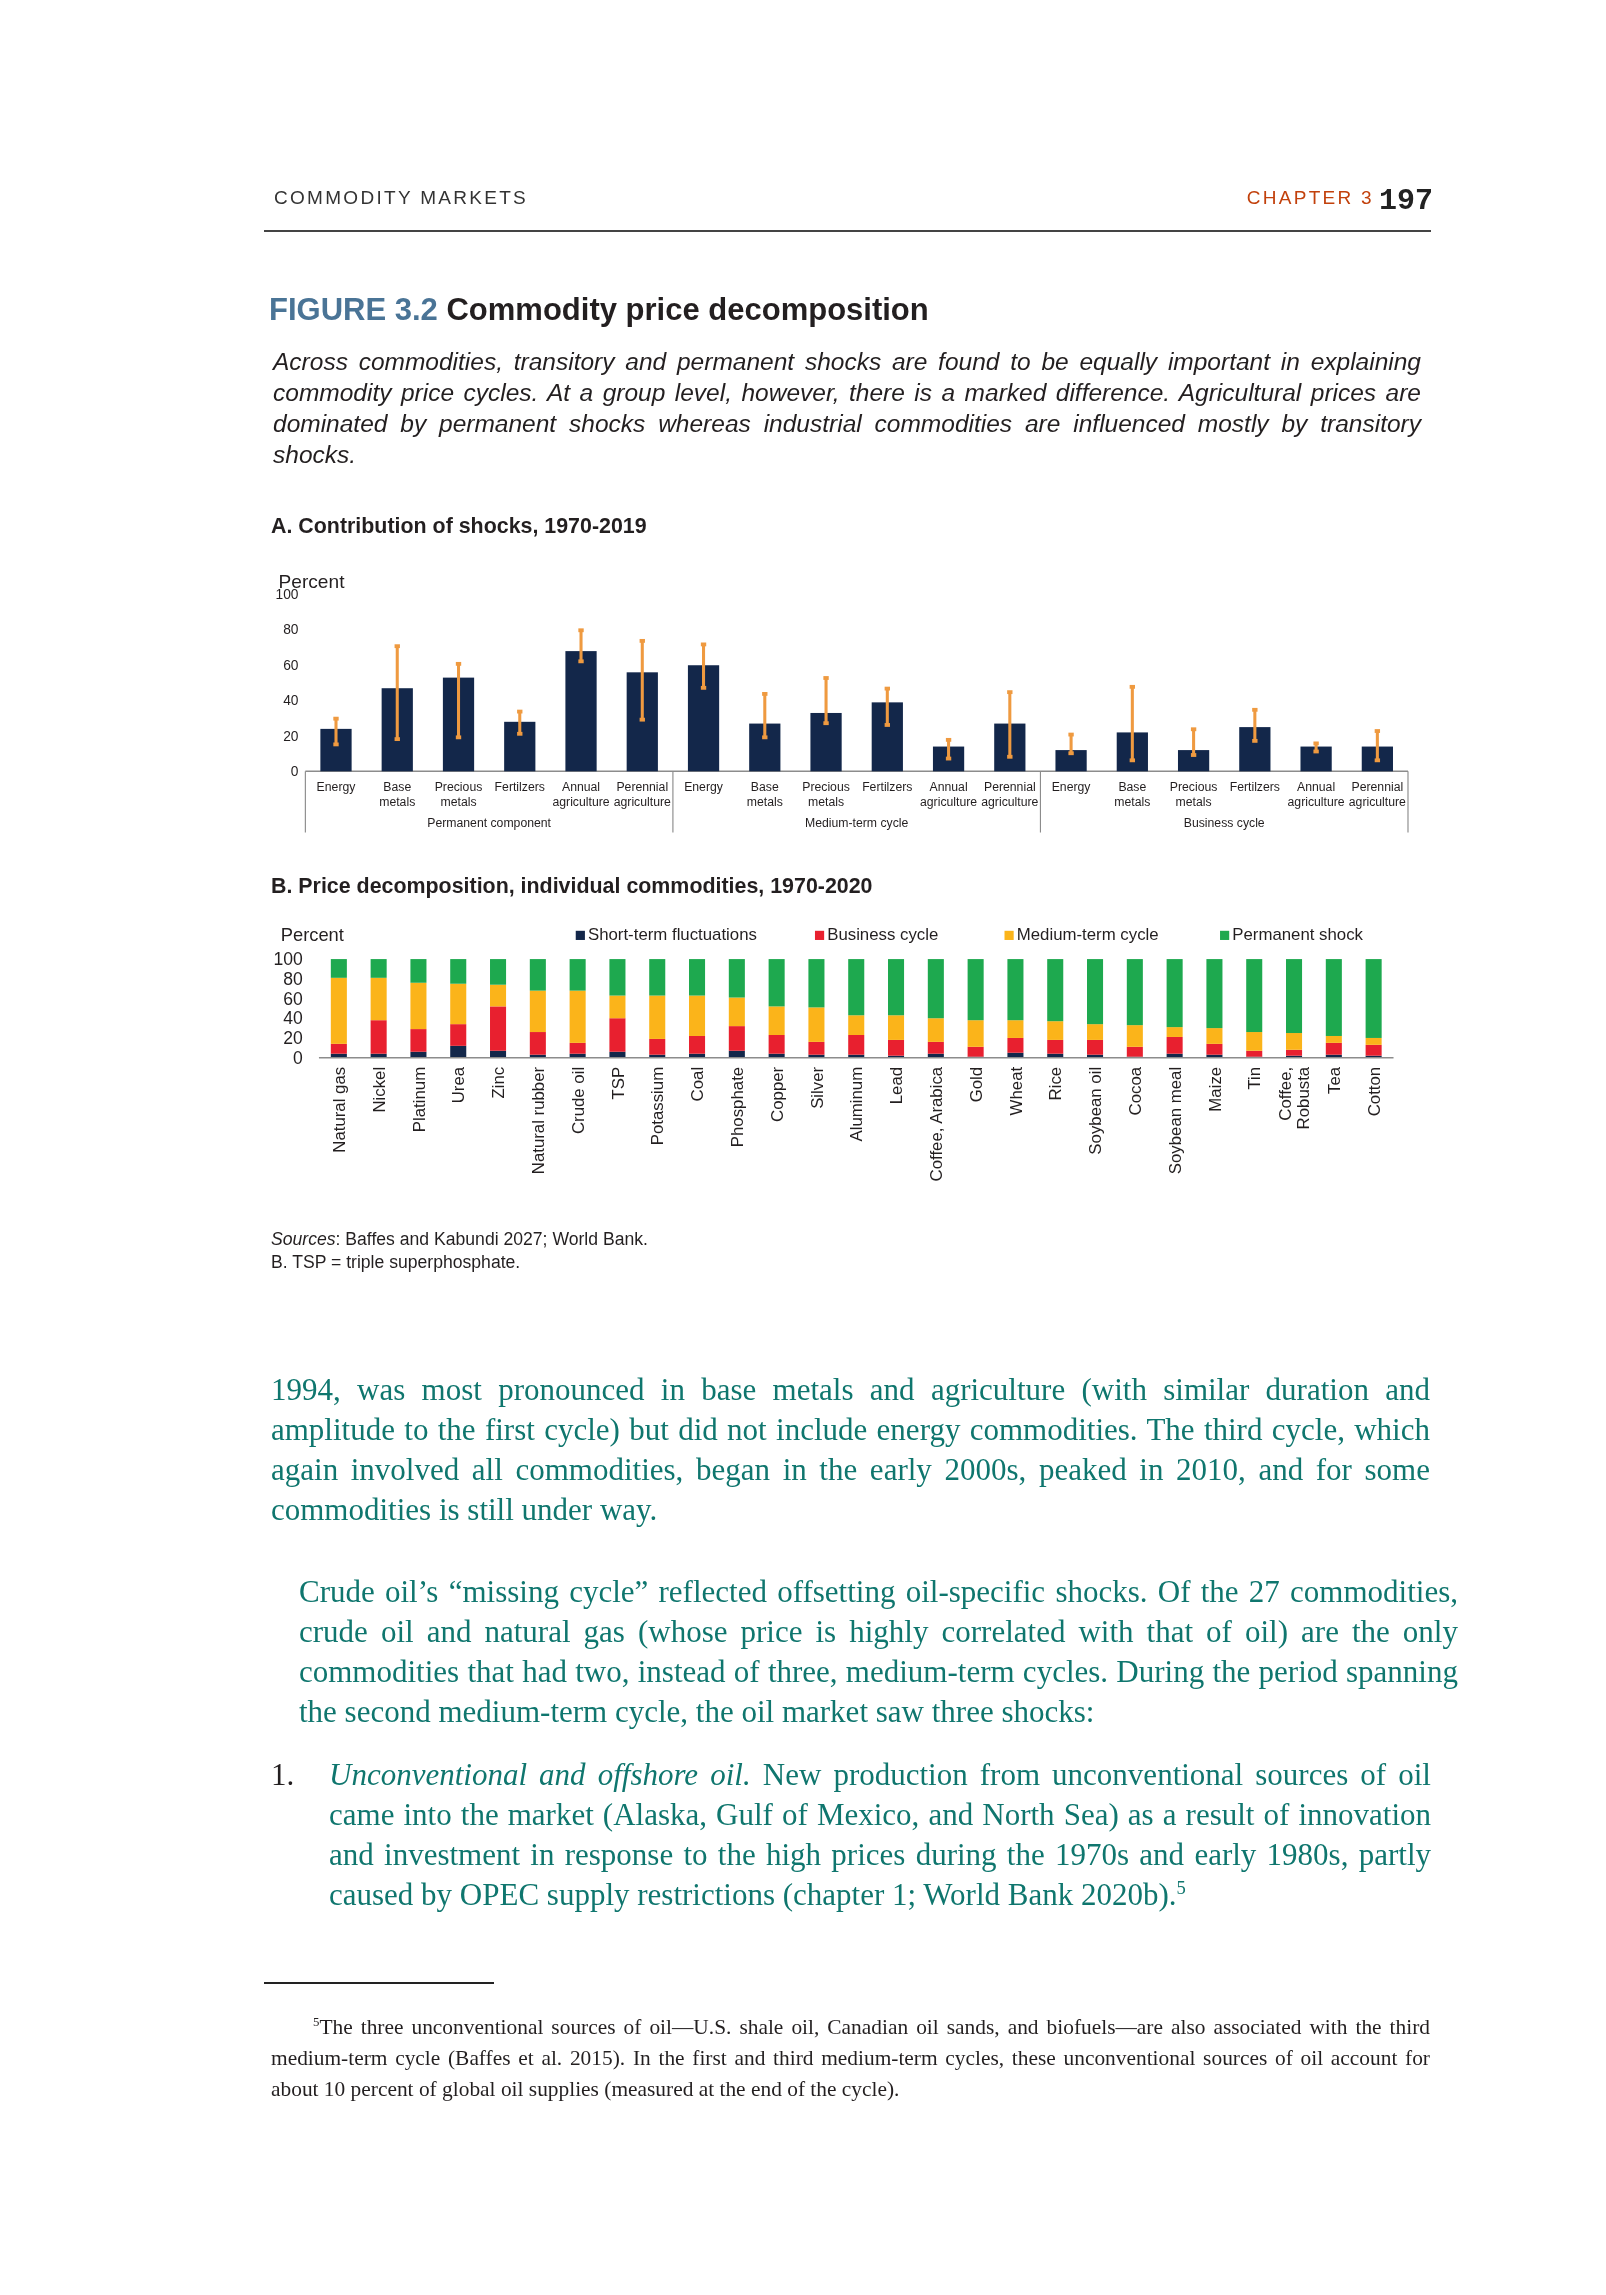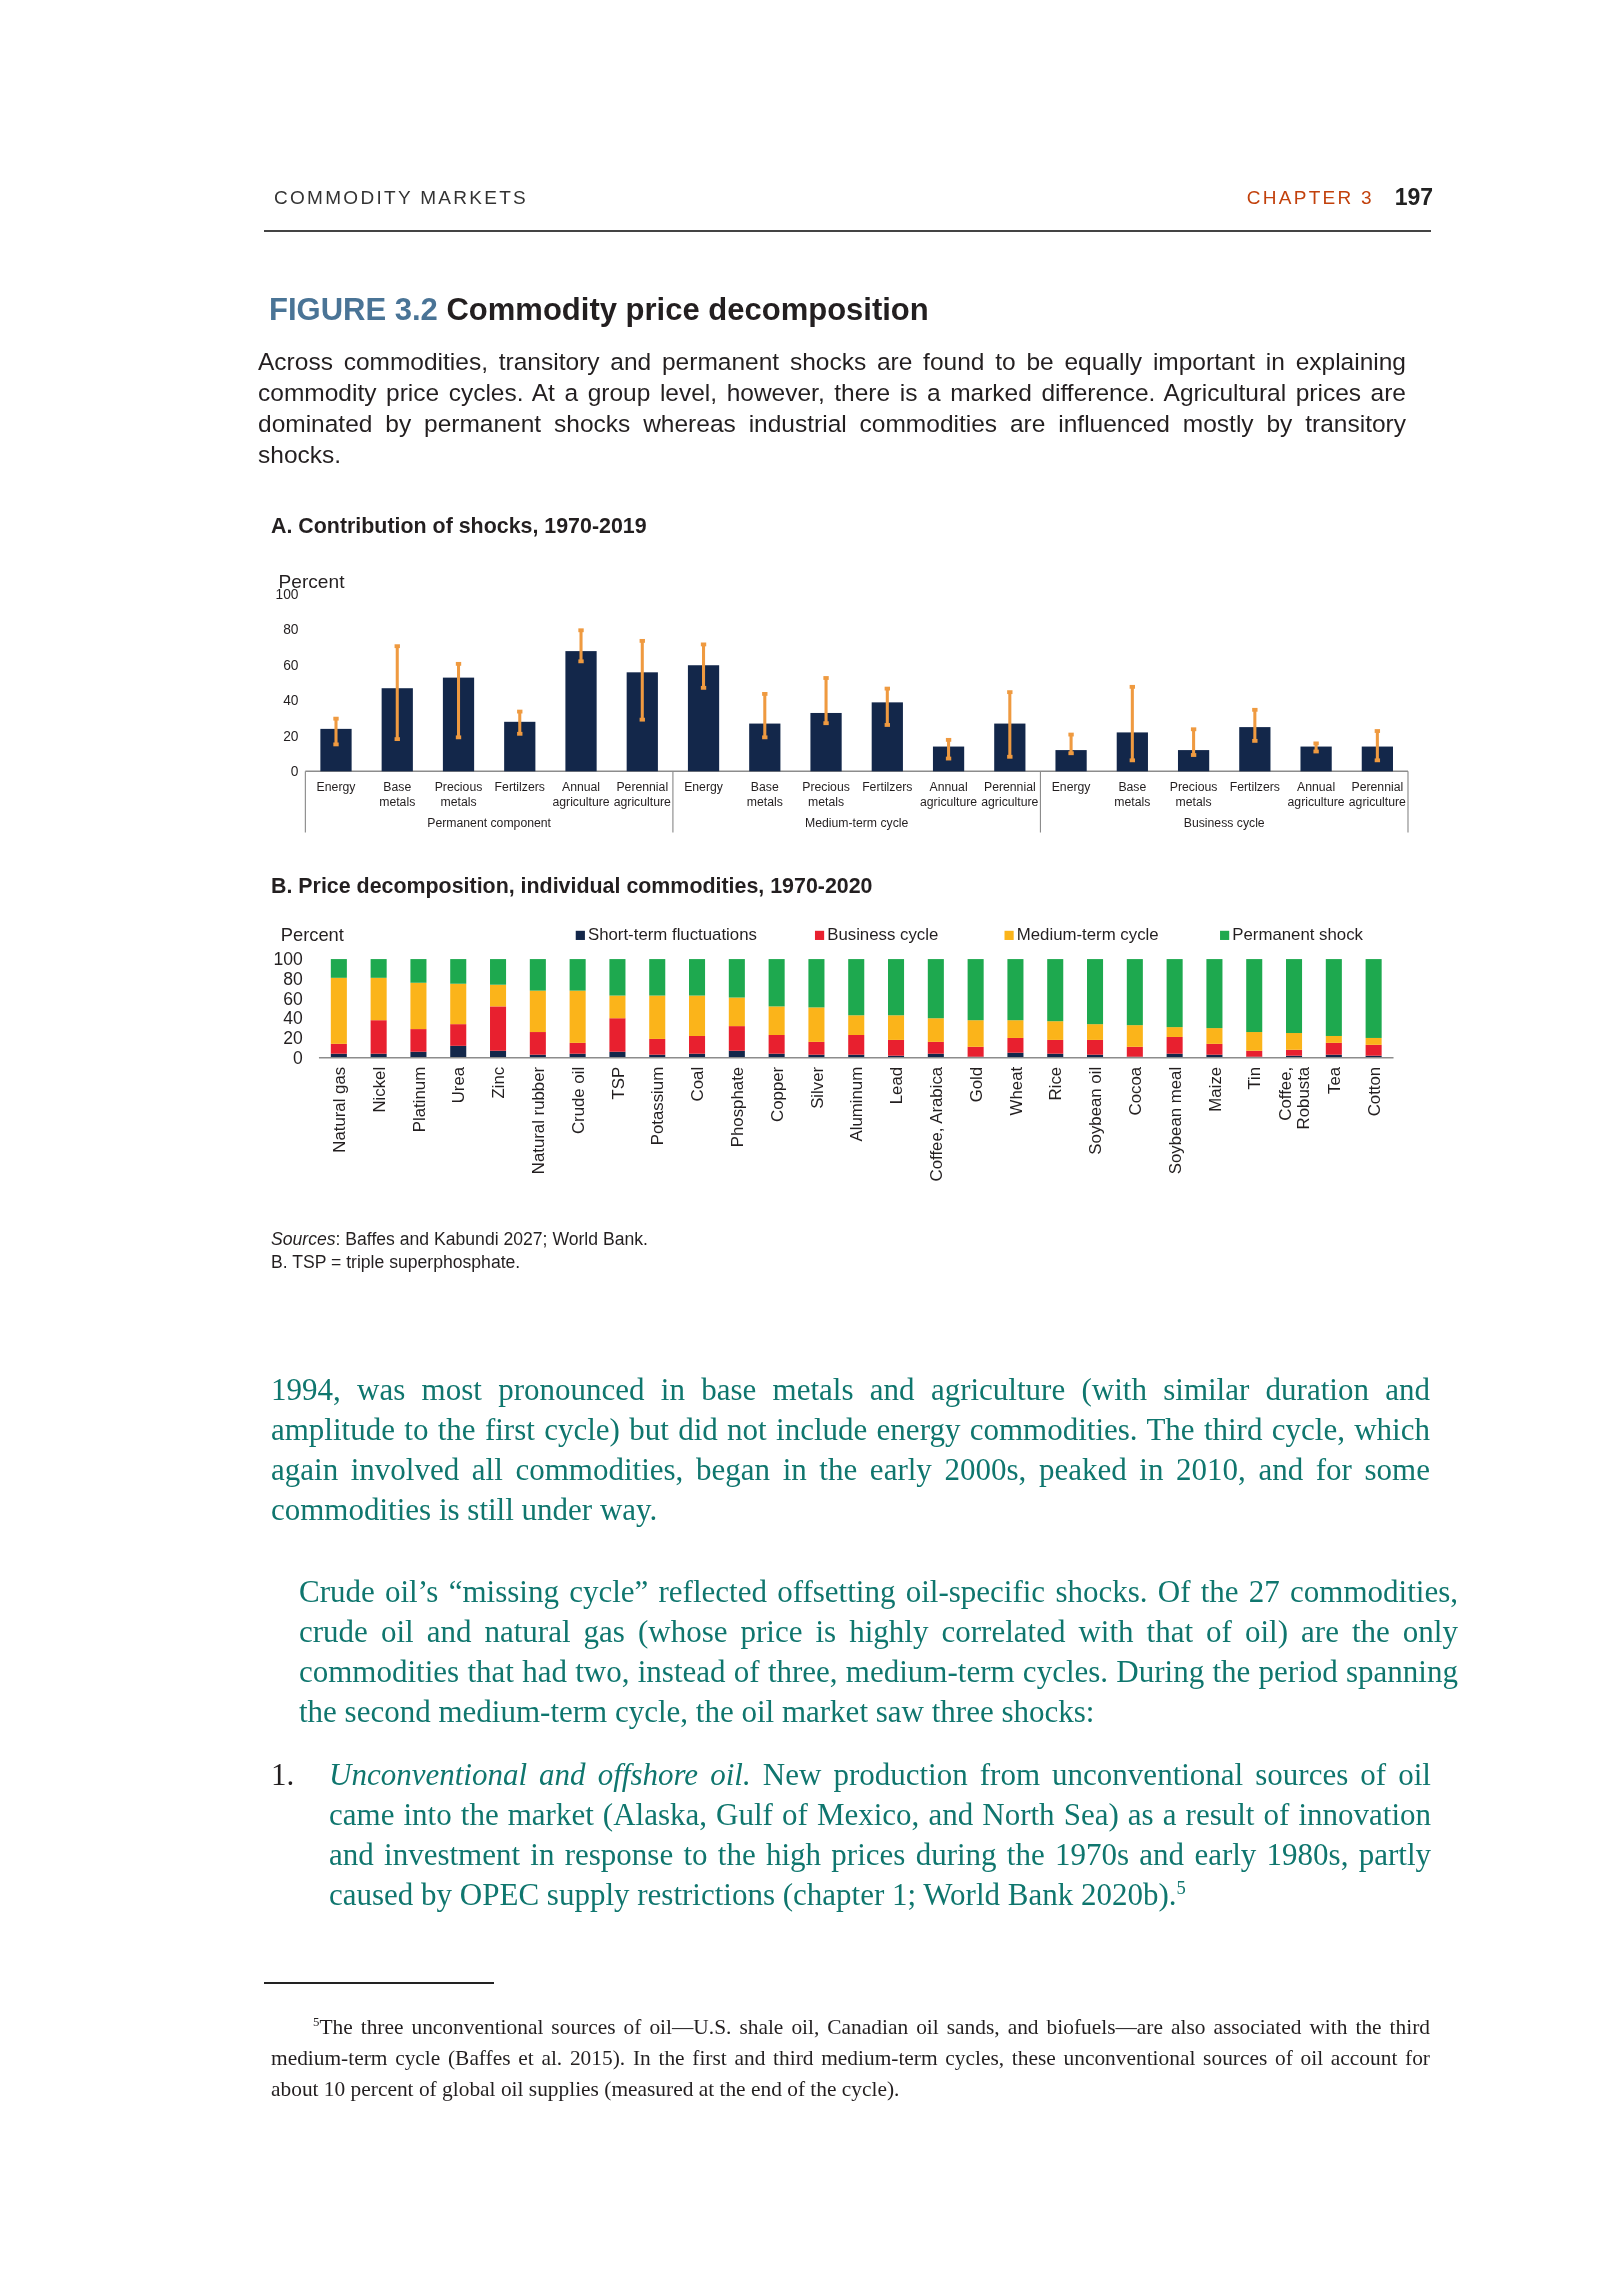--- a/index.html
+++ b/index.html
@@ -3,27 +3,27 @@
 <meta charset="utf-8">
 <style>
   html, body { margin:0; padding:0; background:#fff; }
   body { width:1607px; height:2295px; position:relative; overflow:hidden; color:#231f20; }
   .abs { position:absolute; }
   .sans { font-family:"Liberation Sans", sans-serif; }
   .serif { font-family:"Liberation Serif", serif; }
 
   #run-left { left:274px; top:187px; font-size:19px; letter-spacing:2.3px; color:#333; }
   #run-right { right:233px; top:187px; font-size:19px; letter-spacing:2.3px; color:#c2410c; }
-  #page-num { right:174px; top:184px; font-size:23px; font-weight:bold; color:#222; }
+  #page-num { right:174px; top:184px; font-size:30px; font-weight:bold; color:#222;font-family:Liberation Mono, monospace; }
   #header-rule { left:264px; top:230px; width:1167px; height:1.5px; background:#444; }
 
   #fig-title { left:269px; top:292px; font-size:31px; font-weight:bold; }
   #fig-title .fig-num { color:#4a7496; }
   #fig-title .fig-name { color:#231f20; }
-  #fig-lede { left:258px; top:346px; width:1148px; font-size:24.5px; line-height:31px; text-align:justify; text-align-last:left; }
+  #fig-lede { left:273px; top:346px; width:1148px; font-size:24.5px; font-style:italic; line-height:31px; text-align:justify; text-align-last:left; }
 
   .panel-title { font-size:21.4px; font-weight:bold; color:#231f20; }
   #panelA-title { left:271px; top:514px; }
   #panelB-title { left:271px; top:874px; }
 
   svg text { font-family:"Liberation Sans", sans-serif; fill:#231f20; }
 
   #notes { left:271px; top:1228px; font-size:17.6px; line-height:23px; color:#231f20; }
   #notes .src-label { font-style:italic; }
 

